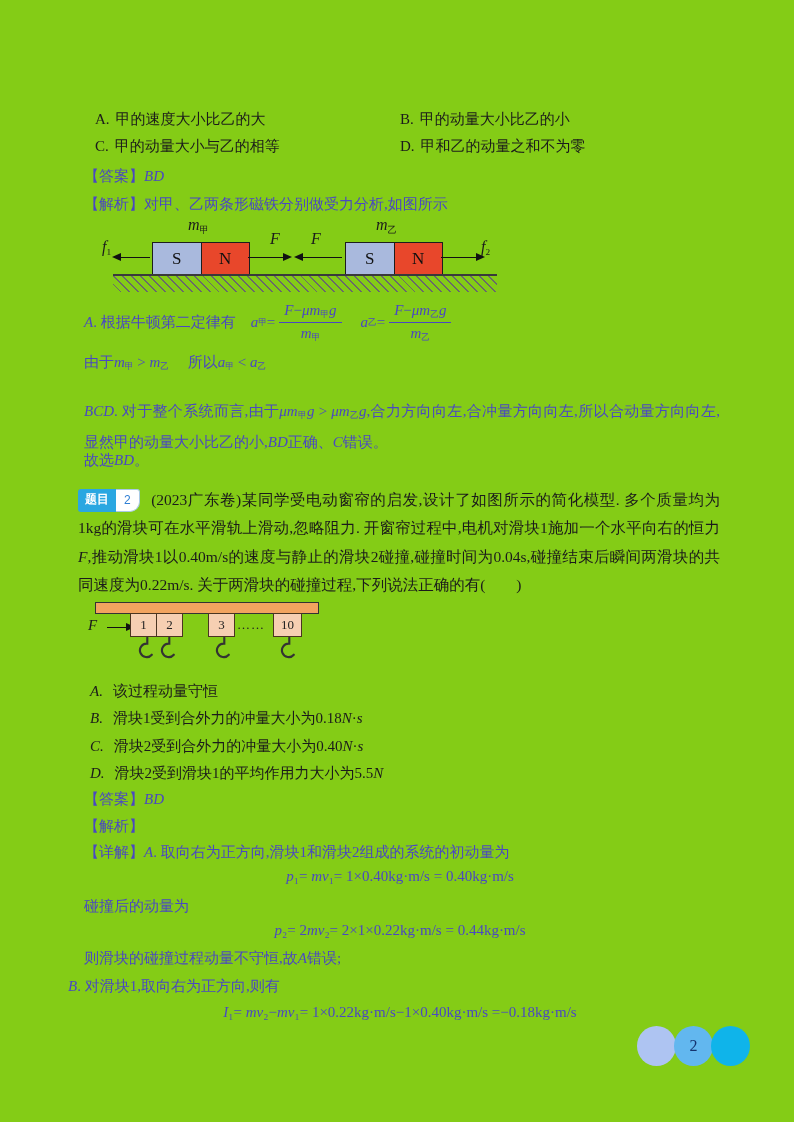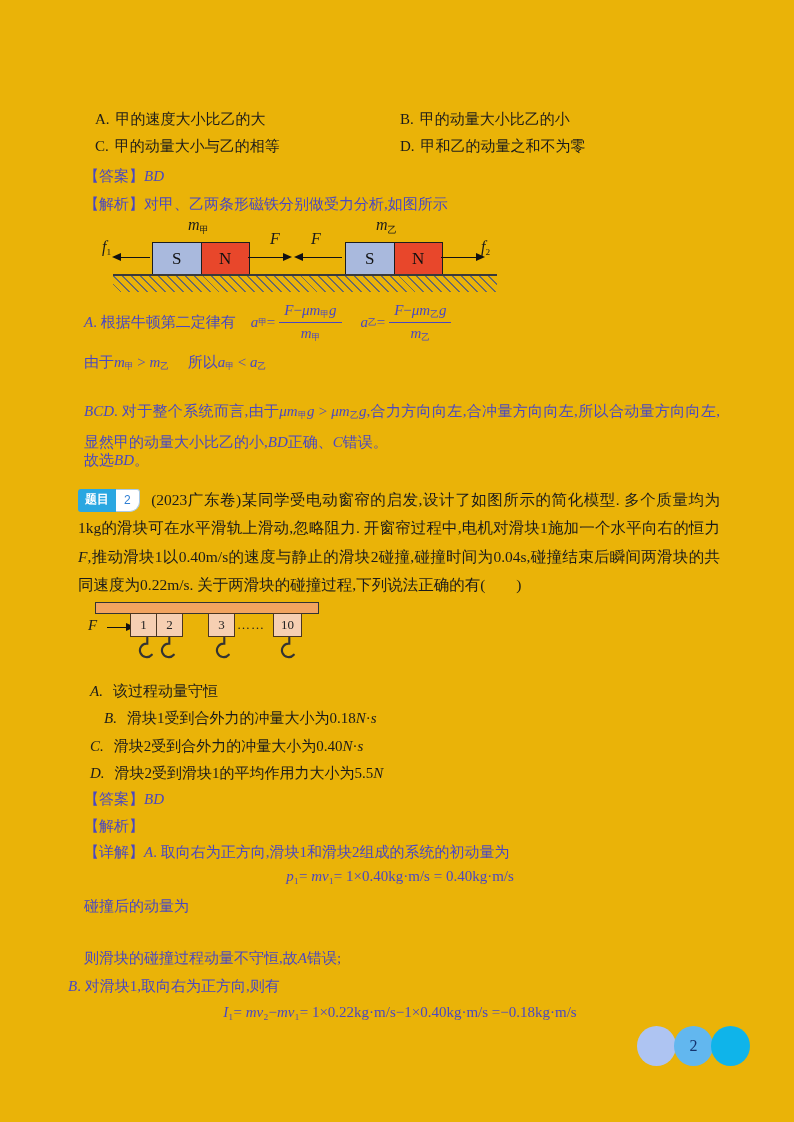--- a/index.html
+++ b/index.html
@@ -1,16 +1,16 @@
 <!DOCTYPE html>
 <html><head>
 <meta charset="utf-8">
 <style>
   html,body{margin:0;padding:0;background:#ffffff;}
-  .page{position:relative;width:794px;height:1122px;background:#eab308;overflow:hidden;
+  .page{position:relative;width:794px;height:1122px;background:#84cc16;overflow:hidden;
         font-family:"Liberation Serif","DejaVu Serif",serif;color:#1b1b1b;}
   .line{position:absolute;font-size:15px;white-space:nowrap;line-height:20px;}
   .para{position:absolute;font-size:15px;line-height:27px;text-align:justify;}
   .statement{font-size:15.5px;line-height:28.3px;}
   .sol{color:#4a48c2;}
   .it{font-style:italic;}
   .bd{font-weight:normal;}
   .sub{font-size:0.58em;vertical-align:-0.28em;}
   .frac{display:inline-block;text-align:center;vertical-align:middle;margin:0 4px;line-height:1.25;}
   .frac .num{display:block;padding:0 5px 1px;border-bottom:1.3px solid currentColor;}
@@ -149,41 +149,42 @@
         <path d="M16 1 v7 a8.2 8.2 0 1 0 5.5 13.5"></path>
       </svg>
     <svg class="hook" style="left:190px" viewBox="0 0 24 34">
         <path d="M16 1 v7 a8.2 8.2 0 1 0 5.5 13.5"></path>
       </svg>
   </div>
 
   <div class="line opt2" style="left:90px;top:681px">
     <span class="olabel">A.</span><span>该过程动量守恒</span>
   </div>
-  <div class="line opt2" style="left:104px;top:708px">
+  <div class="line opt2" style="left:90px;top:708px">
     <span class="olabel">B.</span><span>滑块1受到合外力的冲量大小为0.18<span class="it">N</span>·<span class="it">s</span></span>
   </div>
   <div class="line opt2" style="left:90px;top:736px">
     <span class="olabel">C.</span><span>滑块2受到合外力的冲量大小为0.40<span class="it">N</span>·<span class="it">s</span></span>
   </div>
   <div class="line opt2" style="left:90px;top:763px">
     <span class="olabel">D.</span><span>滑块2受到滑块1的平均作用力大小为5.5<span class="it">N</span></span>
   </div>
 
   <div class="line sol" style="left:84px;top:789px">
     <span>【答案】</span><span class="it">BD</span>
   </div>
   <div class="line sol" style="left:84px;top:816px">
     <span>【解析】</span>
   </div>
   <div class="line sol" style="left:84px;top:842px">
     <span>【详解】</span><span><span class="it">A</span>. 取向右为正方向,滑块1和滑块2组成的系统的初动量为</span>
   </div>
   <div class="formula sol" style="top:868px"><span class="it">p</span>₁= <span class="it">mv</span>₁= 1×0.40kg·m/s = 0.40kg·m/s</div>
   <div class="line sol" style="left:84px;top:896px">碰撞后的动量为</div>
+  <div class="formula sol" style="top:922px"><span class="it">p</span>₂= 2<span class="it">mv</span>₂= 2×1×0.22kg·m/s = 0.44kg·m/s</div>
   <div class="line sol" style="left:84px;top:948px">则滑块的碰撞过程动量不守恒,故<span class="it">A</span>错误;</div>
   <div class="line sol" style="left:68px;top:976px"><span class="it">B</span>. 对滑块1,取向右为正方向,则有</div>
   <div class="formula sol" style="top:1004px"><span class="it">I</span>₁= <span class="it">mv</span>₂−<span class="it">mv</span>₁= 1×0.22kg·m/s−1×0.40kg·m/s =−0.18kg·m/s</div>
 
   <div class="pager" style="left:637px;top:1026px">
     <span class="pc pc1"></span>
     <span class="pc pc2">
         <span>2</span>
       </span>
     <span class="pc pc3"></span>

